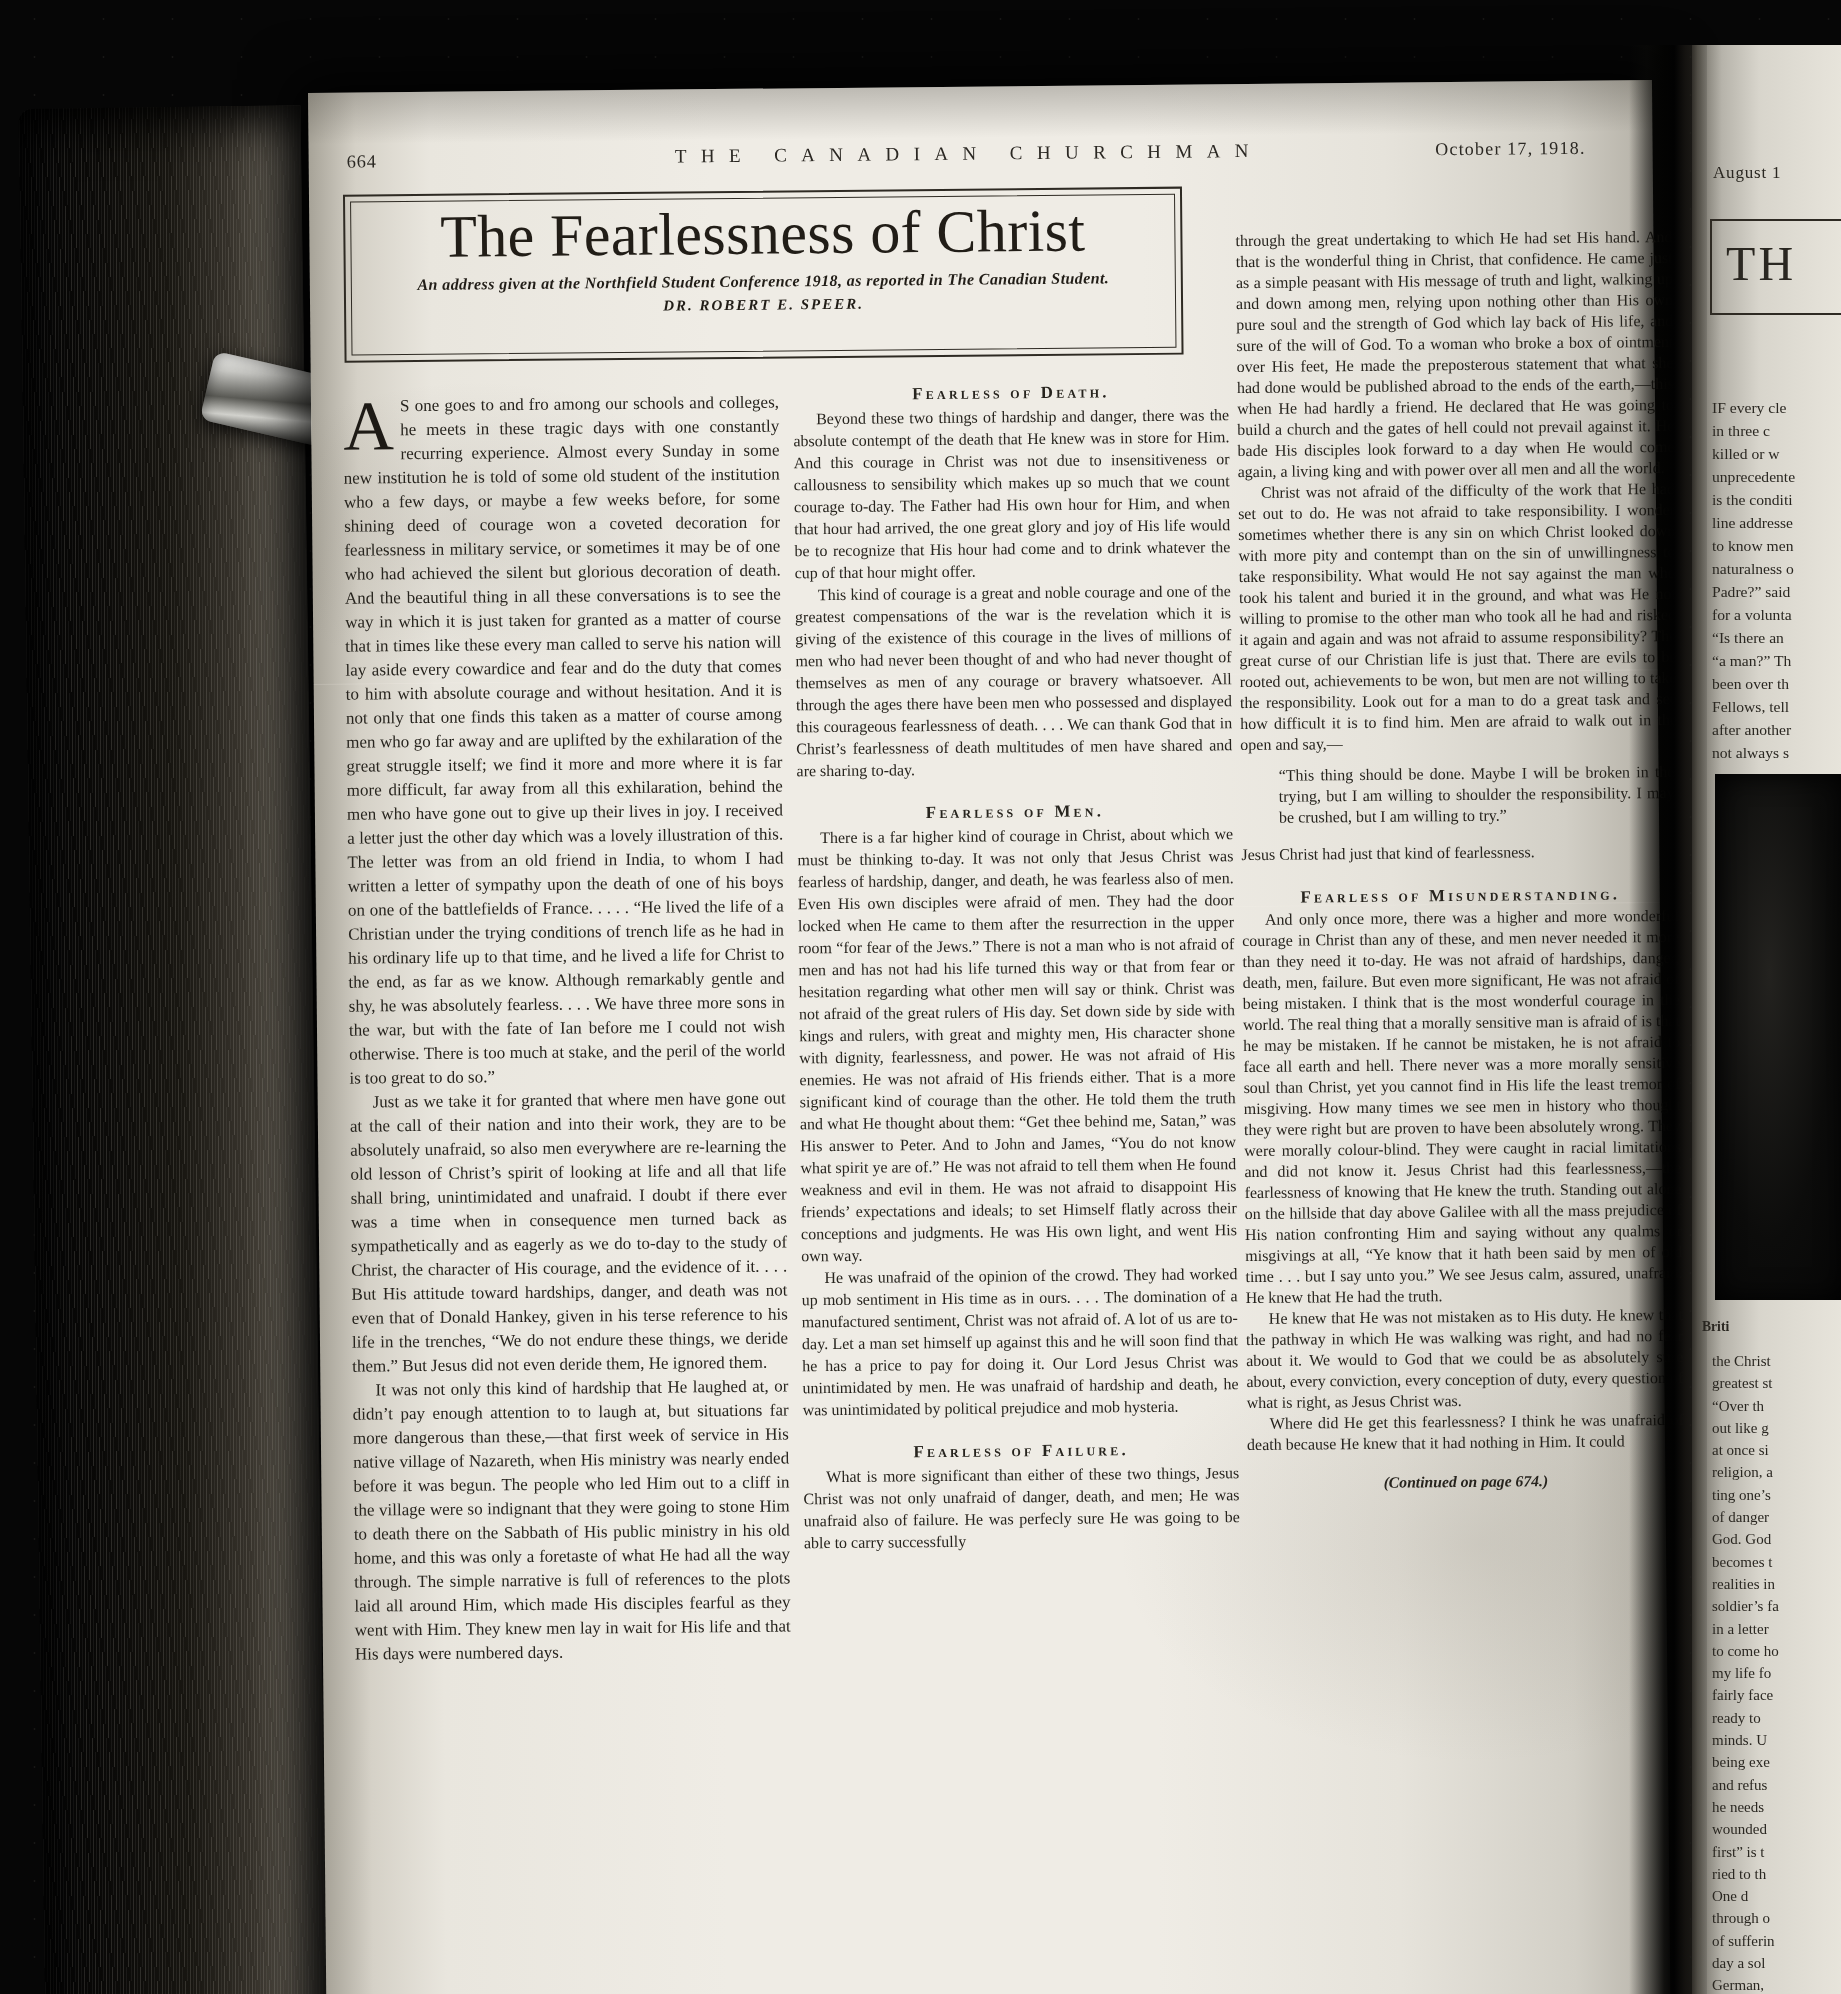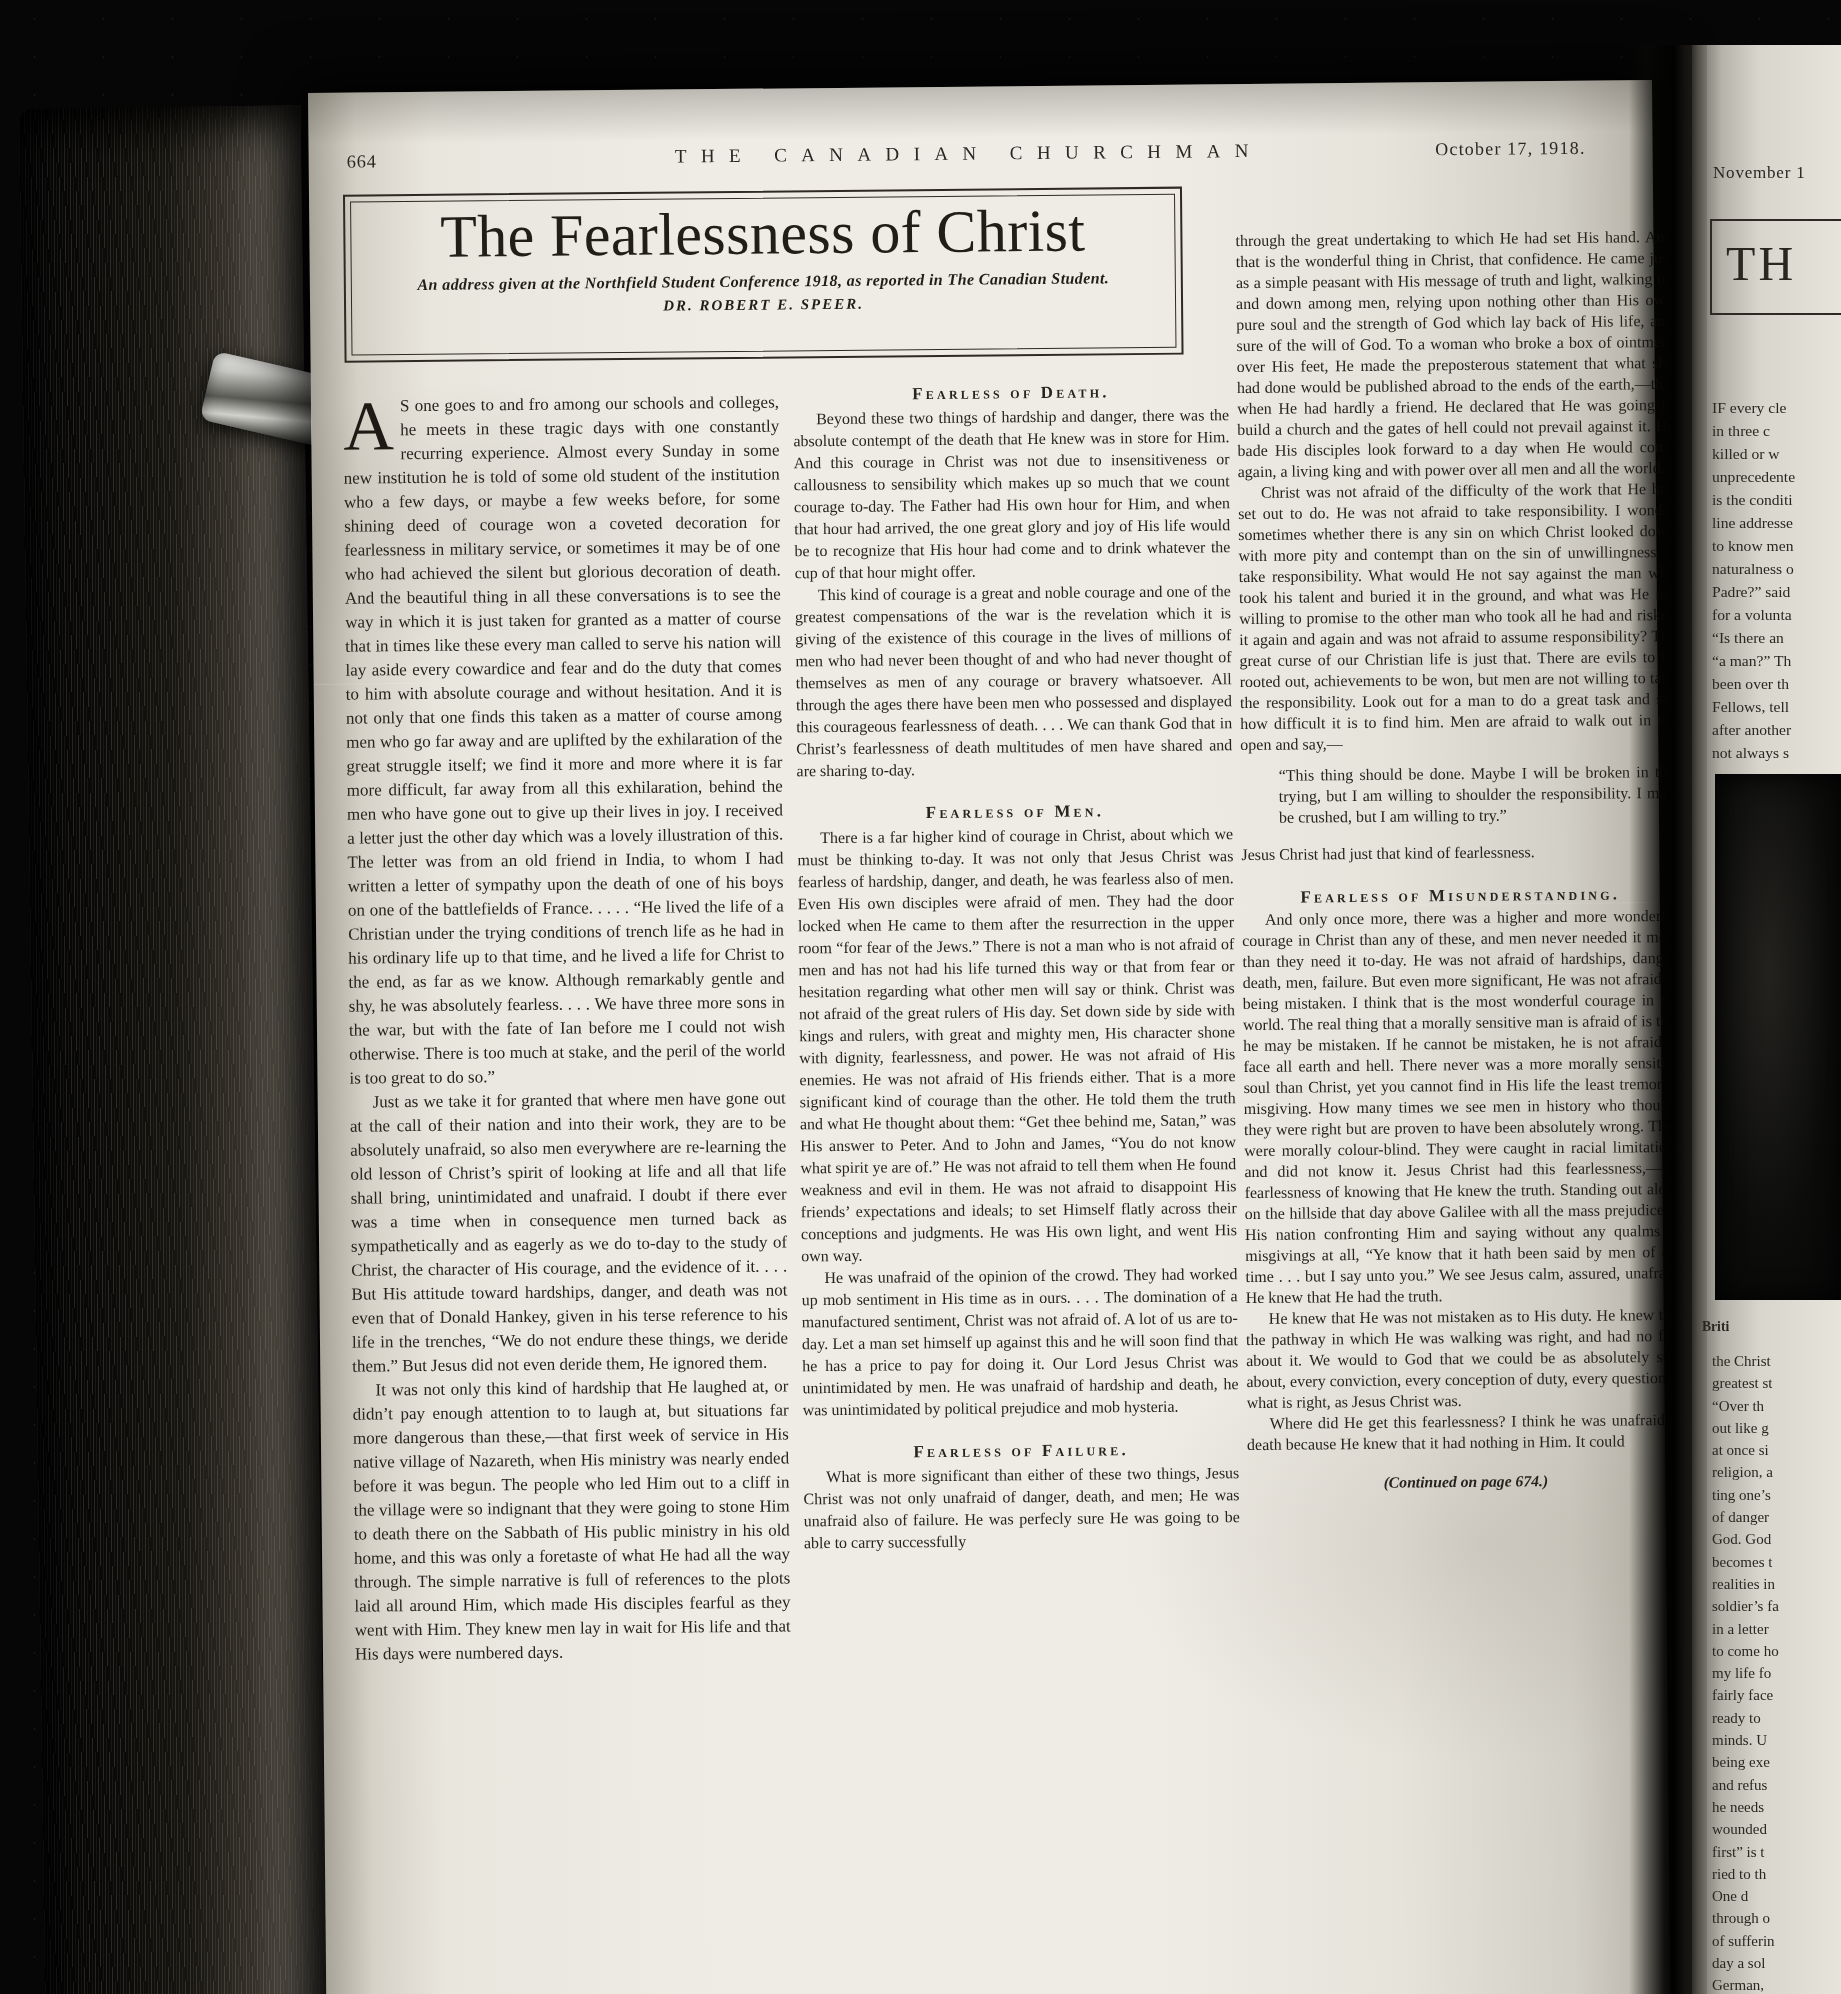--- a/index.html
+++ b/index.html
@@ -151,21 +151,21 @@
       <p class="continued">(Continued on page 674.)</p>
     </div>
 
   <div class="scratch s1"></div>
   <div class="scratch s2"></div>
 </div>
 
 <div class="gutter"></div>
 
 <div class="right-page">
-  <div class="rp-date">November 1</div>
+  <div class="rp-date">August 1</div>
   <div class="rp-box">
     <span>TH</span>
   </div>
   <div class="rp-top">
       <div class="frag">IF every cle</div>
       <div class="frag">in three c</div>
       <div class="frag">killed or w</div>
       <div class="frag">unprecedente</div>
       <div class="frag">is the conditi</div>
       <div class="frag">line addresse</div>

